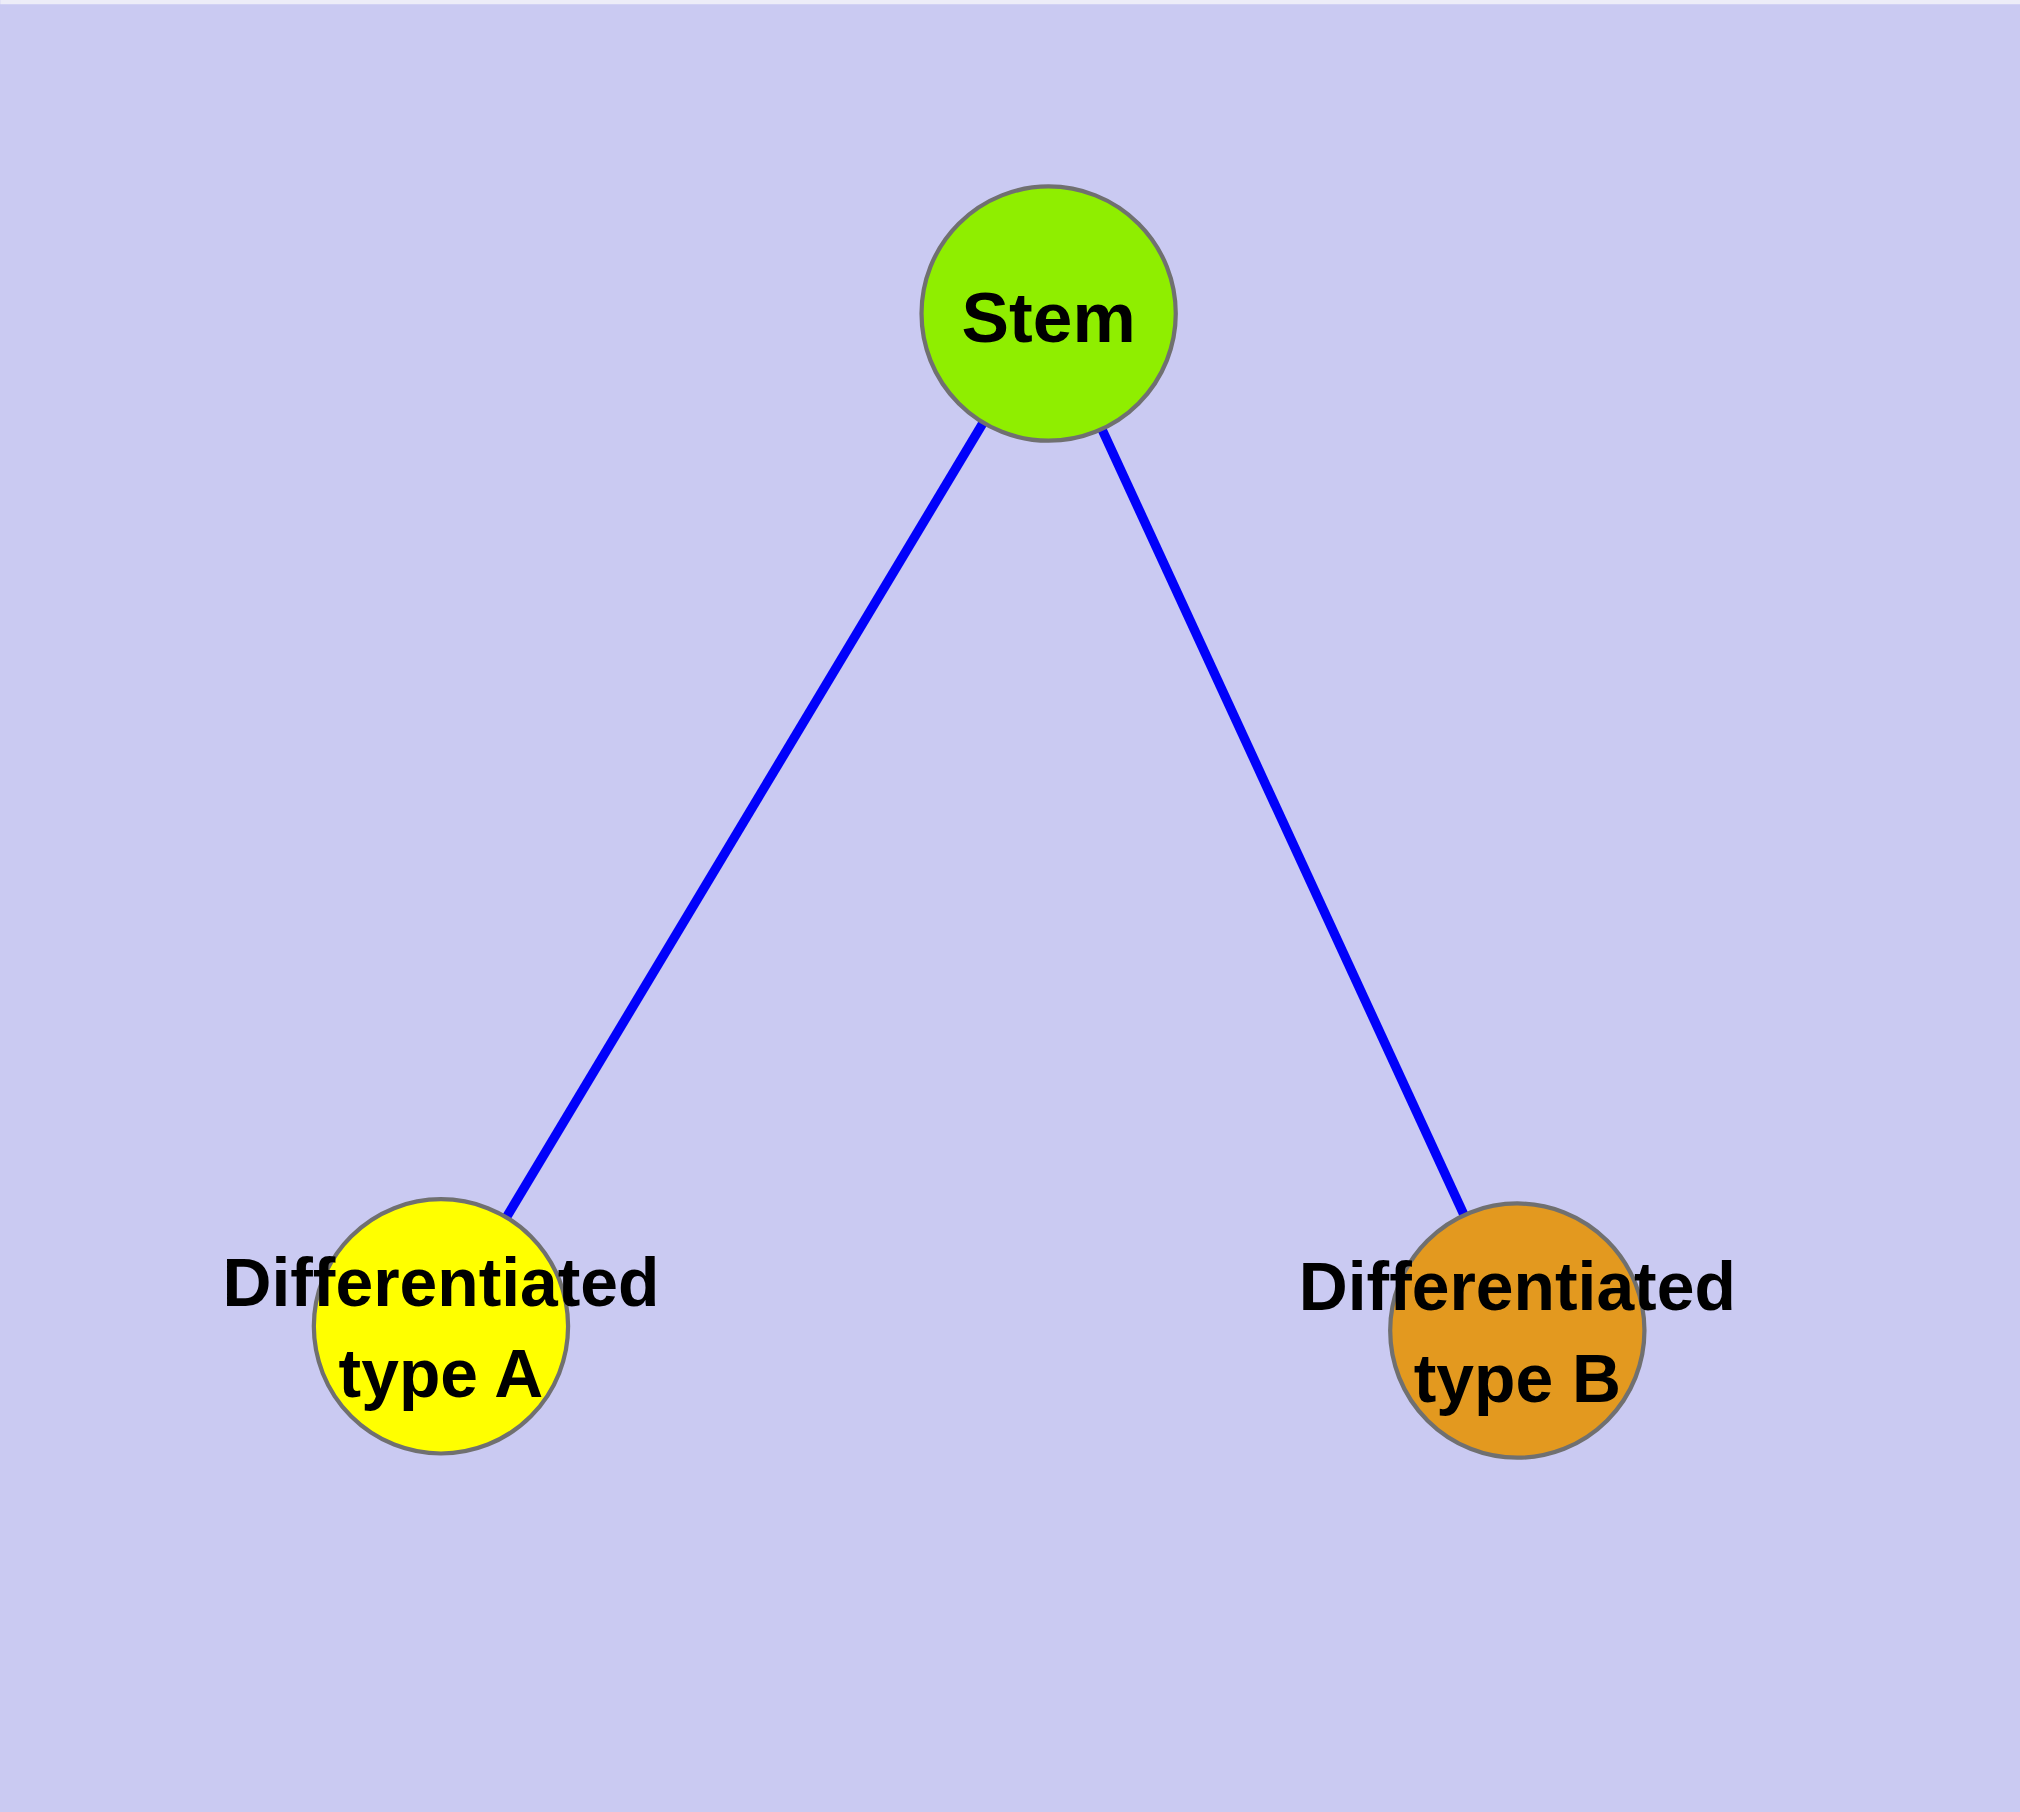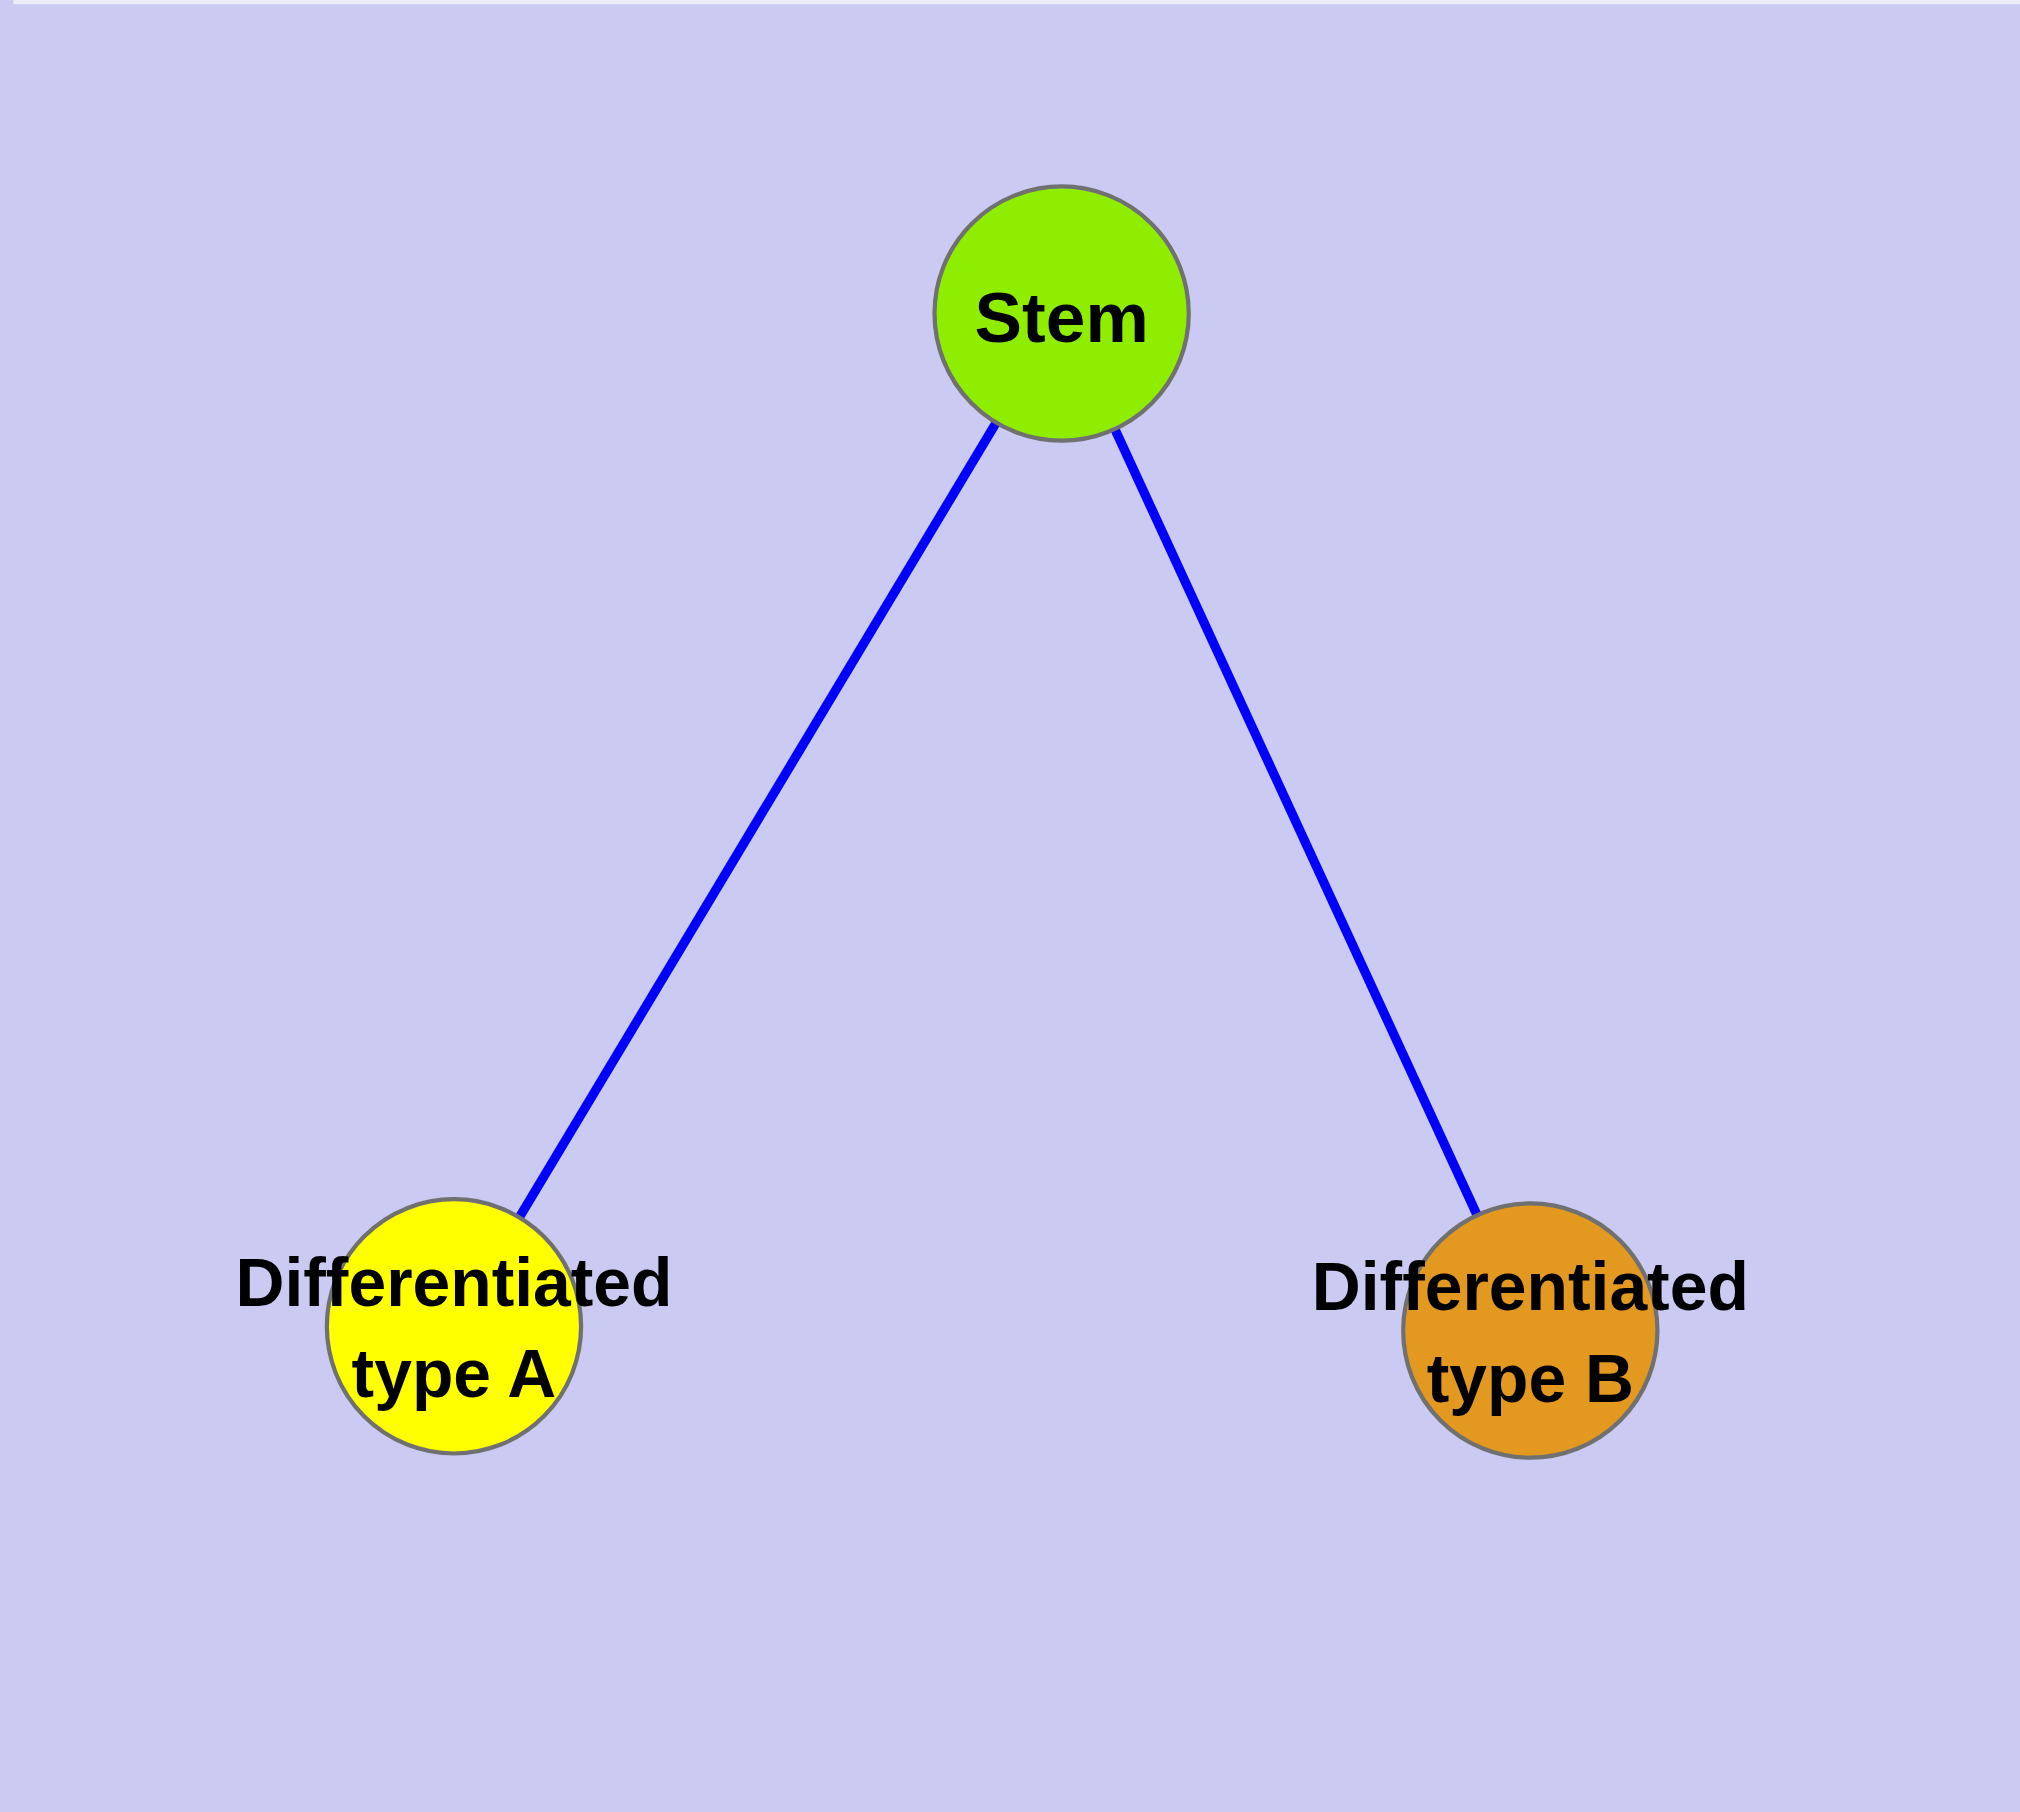--- a/index.html
+++ b/index.html
@@ -8,21 +8,20 @@
   }
   body {
     width: 2021px;
     height: 1812px;
     overflow: hidden;
     font-family: "Liberation Sans", sans-serif;
   }
   .diagram-wrap {
     width: 1729px;
     height: 1812px;
-    margin-left: 13px;
   }
   svg {
     display: block;
   }
   .node-label {
     font-family: "Liberation Sans", "DejaVu Sans", sans-serif;
     font-weight: bold;
   }
   .stem-label { font-size: 84px; }
   .diff-label { font-size: 80px; }

